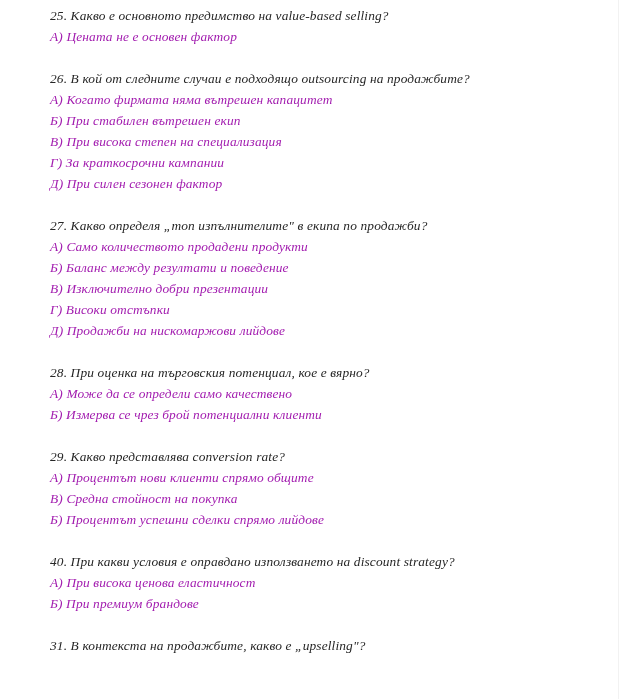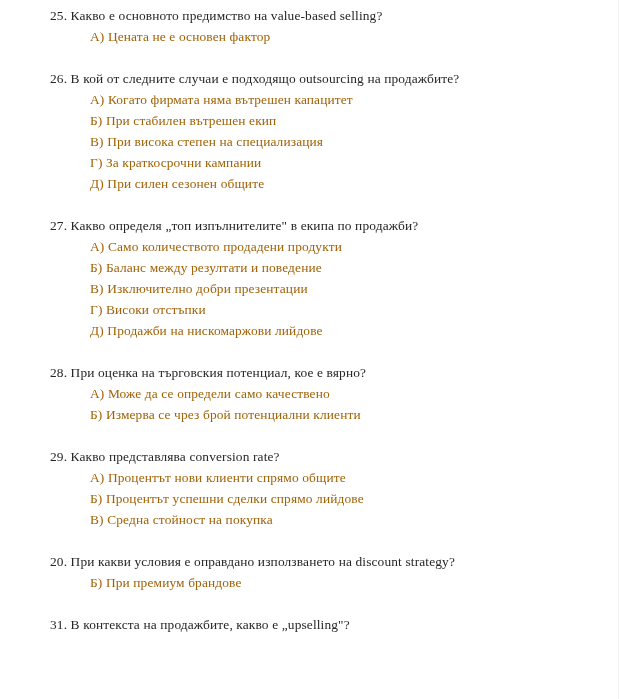--- a/index.html
+++ b/index.html
@@ -16,41 +16,41 @@
     color: #2b2b2b;
     -webkit-font-smoothing: antialiased;
   }
   #page {
     position: relative;
     width: 619px;
     height: 699px;
     background: #ffffff;
     box-sizing: border-box;
     padding: 5px 0 0 50px;
+    font-style: italic;
   }
   .block {
     margin: 0 0 21px 0;
   }
   .block:last-child {
     margin-bottom: 0;
   }
   .line {
     font-size: 13.4px;
     line-height: 21px;
     height: 21px;
     white-space: nowrap;
     letter-spacing: 0.01em;
     color: #2b2b2b;
   }
   .line.q {
     color: #262626;
   }
   .line.opt {
-    color: #a16207;
-    margin-left: 40px;
+    color: #a21caf;
   }
   .edge-right {
     position: absolute;
     top: 0;
     right: 0;
     width: 1px;
     height: 699px;
     background: #f2f2f2;
   }
 </style>
@@ -62,43 +62,44 @@
       <div class="block">
         <div class="line q">25. Какво е основното предимство на value-based selling?</div>
         <div class="line opt">А) Цената не е основен фактор</div>
       </div>
       <div class="block">
         <div class="line q">26. В кой от следните случаи е подходящо outsourcing на продажбите?</div>
         <div class="line opt">А) Когато фирмата няма вътрешен капацитет</div>
         <div class="line opt">Б) При стабилен вътрешен екип</div>
         <div class="line opt">В) При висока степен на специализация</div>
         <div class="line opt">Г) За краткосрочни кампании</div>
-        <div class="line opt">Д) При силен сезонен общите</div>
+        <div class="line opt">Д) При силен сезонен фактор</div>
       </div>
       <div class="block">
         <div class="line q">27. Какво определя „топ изпълнителите" в екипа по продажби?</div>
         <div class="line opt">А) Само количеството продадени продукти</div>
         <div class="line opt">Б) Баланс между резултати и поведение</div>
         <div class="line opt">В) Изключително добри презентации</div>
         <div class="line opt">Г) Високи отстъпки</div>
         <div class="line opt">Д) Продажби на нискомаржови лийдове</div>
       </div>
       <div class="block">
         <div class="line q">28. При оценка на търговския потенциал, кое е вярно?</div>
         <div class="line opt">А) Може да се определи само качествено</div>
         <div class="line opt">Б) Измерва се чрез брой потенциални клиенти</div>
       </div>
       <div class="block">
         <div class="line q">29. Какво представлява conversion rate?</div>
         <div class="line opt">А) Процентът нови клиенти спрямо общите</div>
+        <div class="line opt">В) Средна стойност на покупка</div>
         <div class="line opt">Б) Процентът успешни сделки спрямо лийдове</div>
-        <div class="line opt">В) Средна стойност на покупка</div>
       </div>
       <div class="block">
-        <div class="line q">20. При какви условия е оправдано използването на discount strategy?</div>
+        <div class="line q">40. При какви условия е оправдано използването на discount strategy?</div>
+        <div class="line opt">А) При висока ценова еластичност</div>
         <div class="line opt">Б) При премиум брандове</div>
       </div>
       <div class="block">
         <div class="line q">31. В контекста на продажбите, какво е „upselling"?</div>
       </div>
     </div>
   <div class="edge-right"></div>
 </div>
 
 </body></html>

